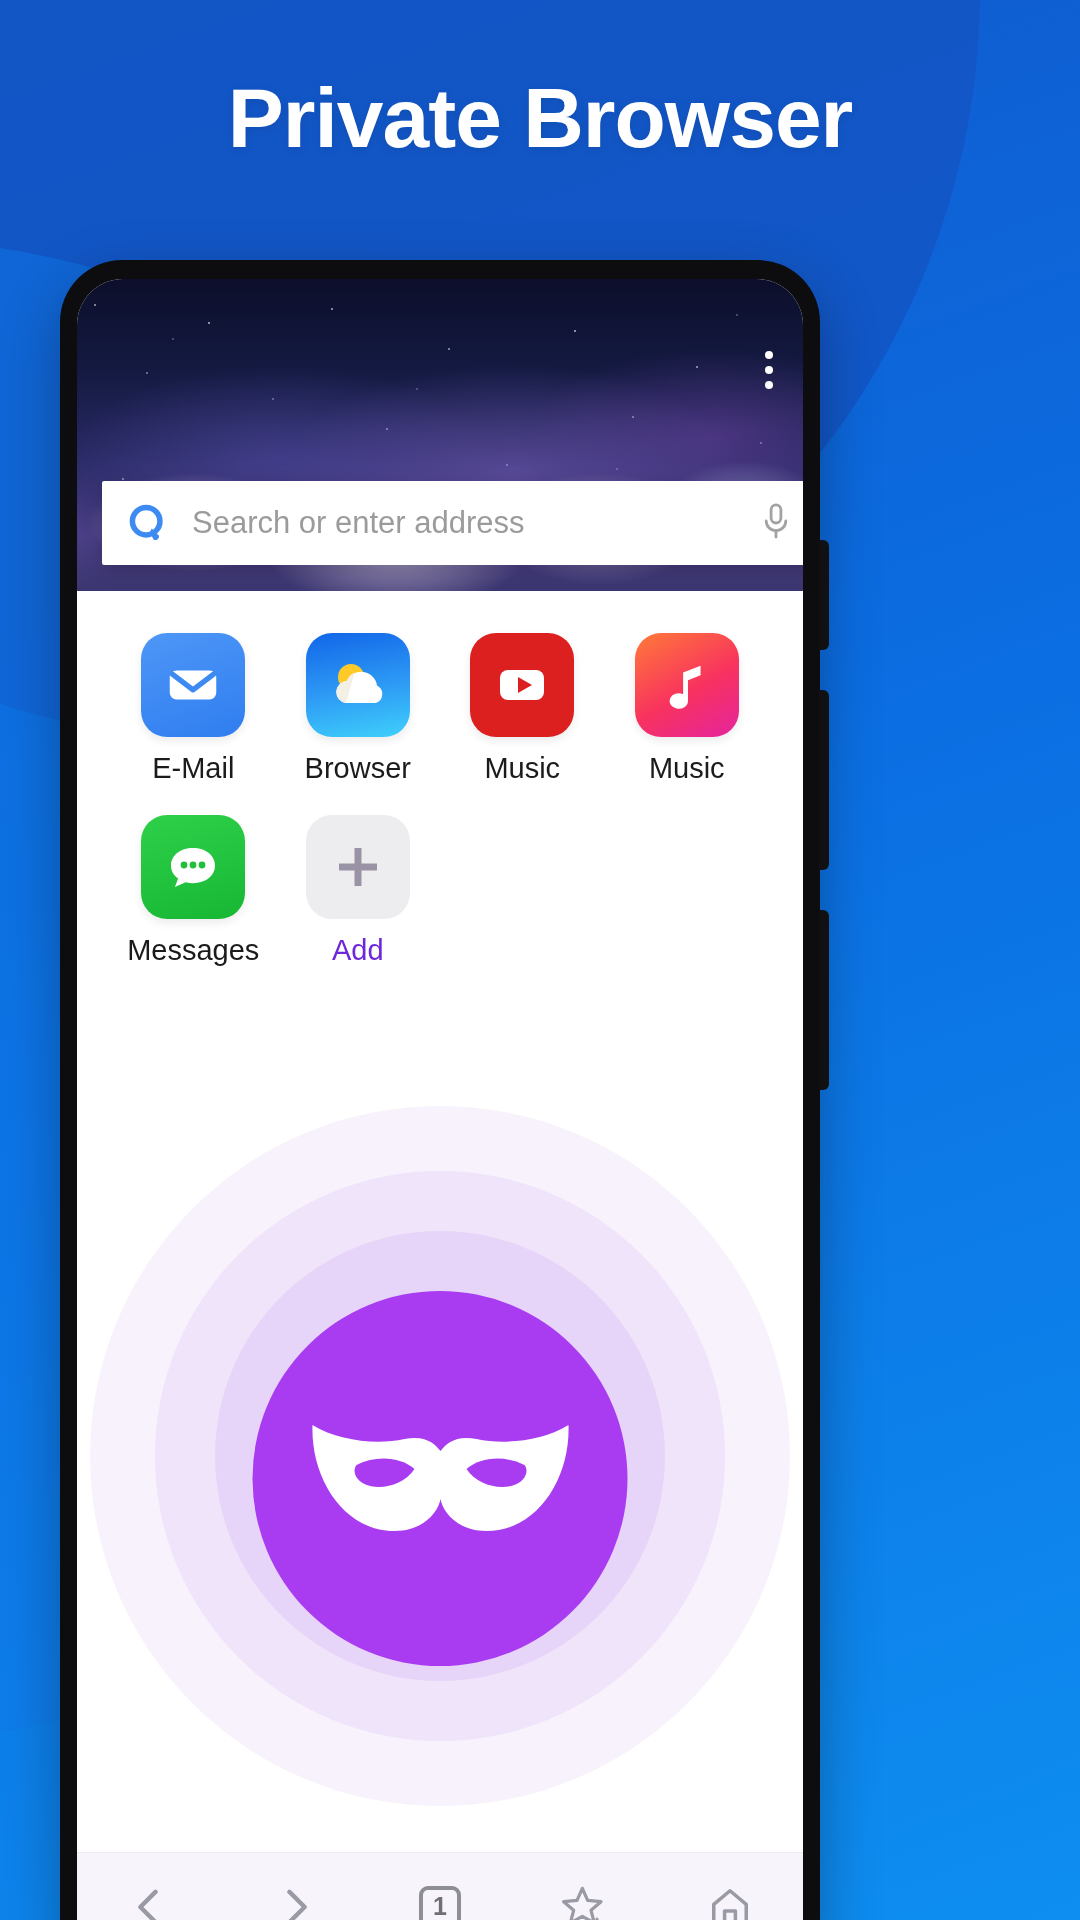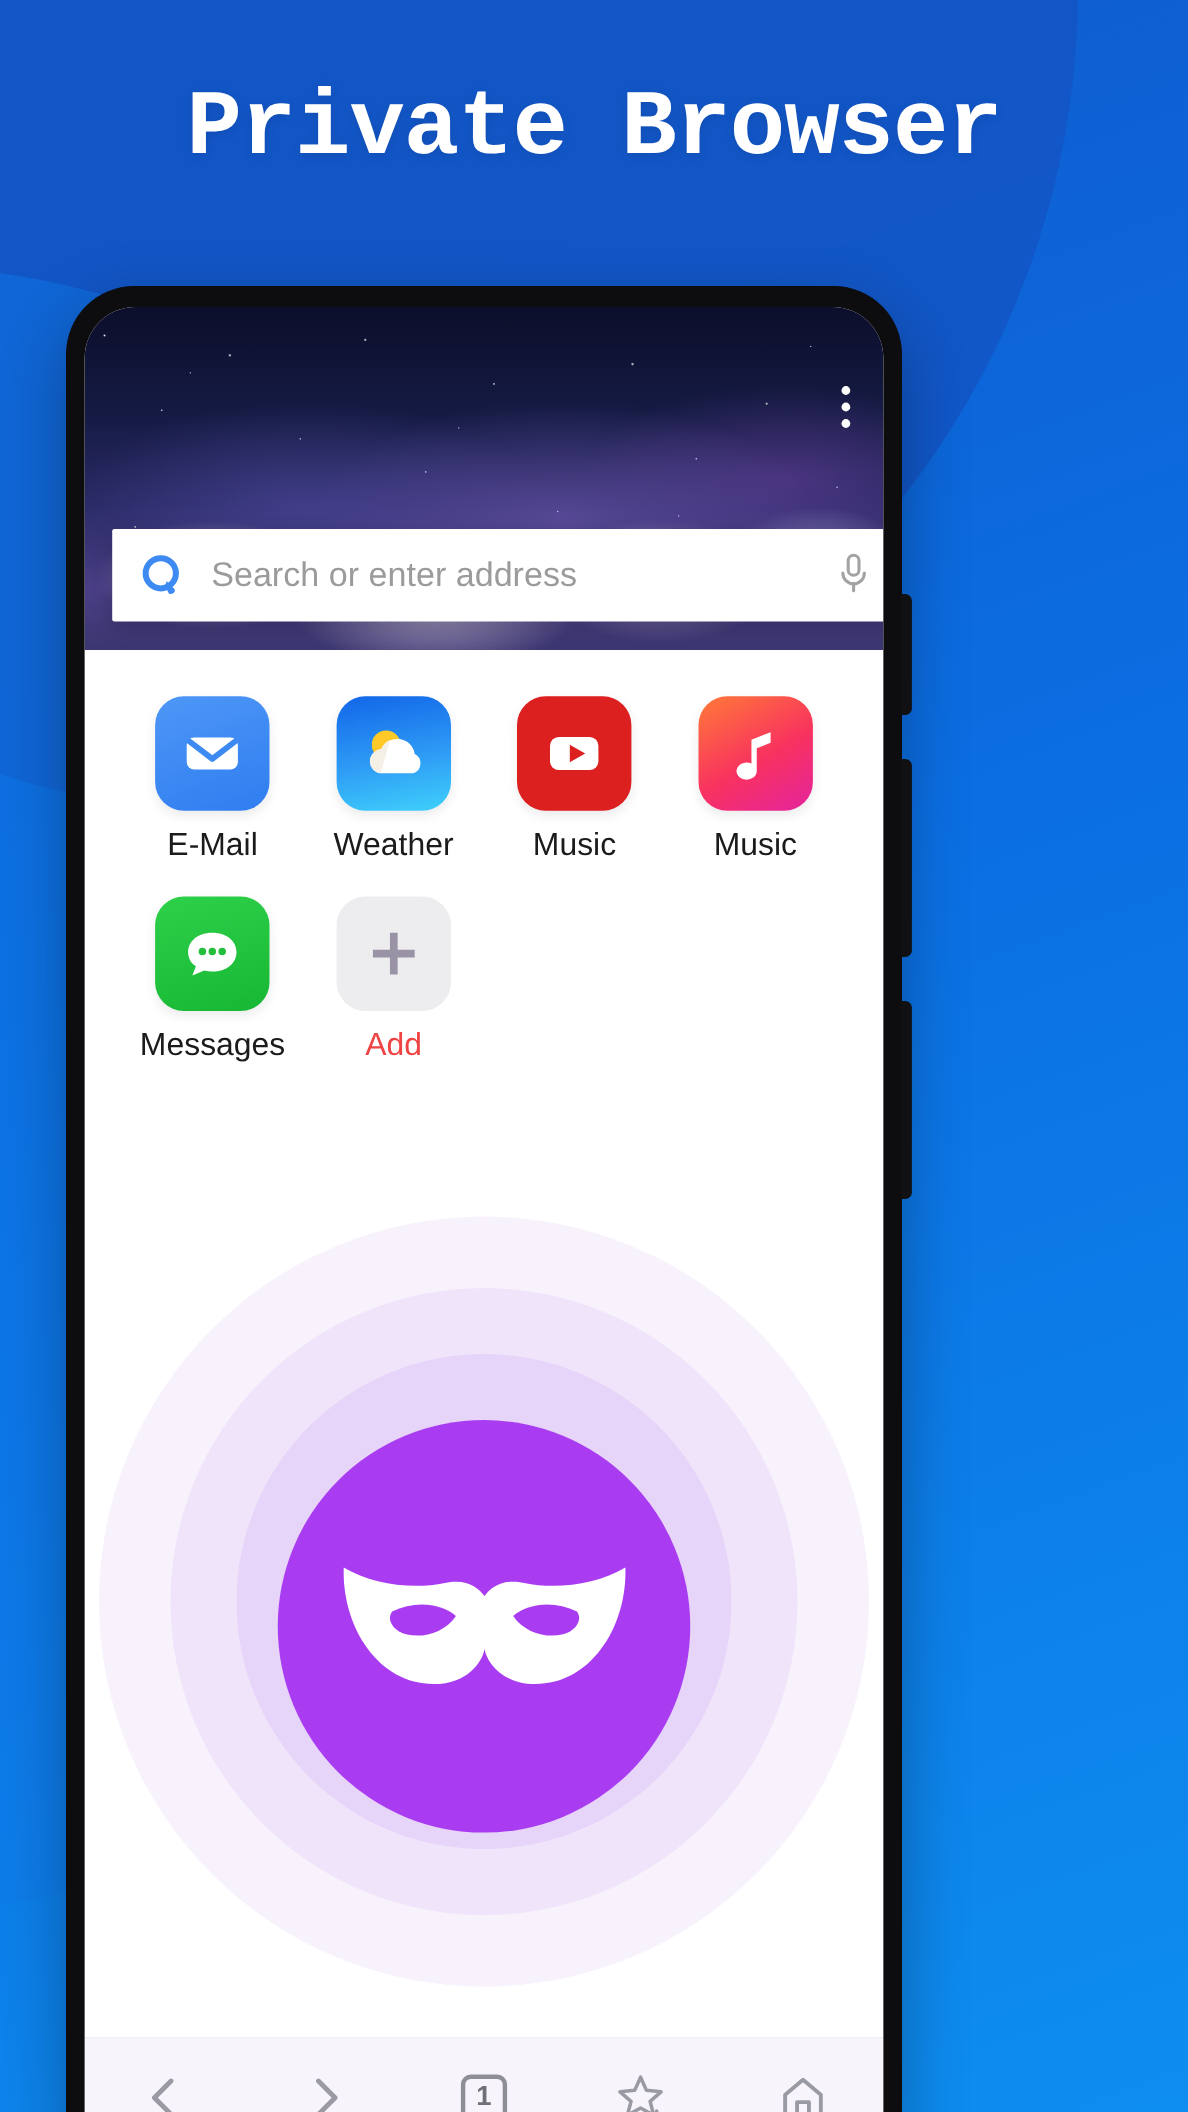--- a/index.html
+++ b/index.html
@@ -41,21 +41,21 @@
   .headline {
     position:absolute;
     left:0; top:74px;
     width:1080px;
     text-align:center;
     color:#ffffff;
     font-size:84px;
     line-height:1.05;
     font-weight:bold;
     letter-spacing:-1px;
-    font-family:Liberation Mono, monospace;
+    font-family:Liberation Sans, sans-serif;
     text-shadow:0 2px 10px rgba(0,0,0,.10);
     z-index:6;
   }
 
   
   .phone {
     position:absolute;
     left:60px; top:260px;
     width:760px; height:1700px;
     background:#0d0d10;
@@ -190,21 +190,21 @@
     box-shadow:0 4px 10px rgba(0,0,0,.08);
   }
   .app-label {
     margin-top:15px;
     font-size:29px;
     color:#1b1b1b;
     white-space:nowrap;
     text-align:center;
   }
   .app.add .app-icon { box-shadow:none; background:rgba(150,150,160,.17); }
-  .app.add .app-label { color:#ef4444; }
+  .app.add .app-label { color:#6d28d9; }
 
   
   .mask-circle {
     position:absolute;
     left:50%; transform:translateX(-50%);
     top:700px;
     width:375px; height:375px;
     border-radius:50%;
     background:#a93cf0;
     display:flex; align-items:center; justify-content:center;
@@ -292,21 +292,21 @@
           </div>
 
           <div class="app">
             <div class="app-icon" style="background:linear-gradient(170deg,#1266e8 0%,#2e9bf5 55%,#3fd0fb 100%)">
               <svg width="72" height="72" viewBox="0 0 72 72">
                 <circle cx="29" cy="28" r="13" fill="#ffc928"></circle>
                 <path d="M24 54a11 11 0 0 1 .6-21.9A16 16 0 0 1 55 36.5a9.5 9.5 0 0 1-1.2 17.5z" fill="#fff"></path>
                 <path d="M24 54a11 11 0 0 1 .6-21.9 16 16 0 0 1 8-8.6z" fill="#f4f0e6"></path>
               </svg>
             </div>
-            <div class="app-label">Weather</div>
+            <div class="app-label">Browser</div>
           </div>
 
           <div class="app">
             <div class="app-icon" style="background:#dc1f1f">
               <svg width="64" height="64" viewBox="0 0 64 64">
                 <rect x="10" y="17" width="44" height="30" rx="8" fill="#fff"></rect>
                 <path d="M28 24 L42 32 L28 40 Z" fill="#dc1f1f"></path>
               </svg>
             </div>
             <div class="app-label">Music</div>

